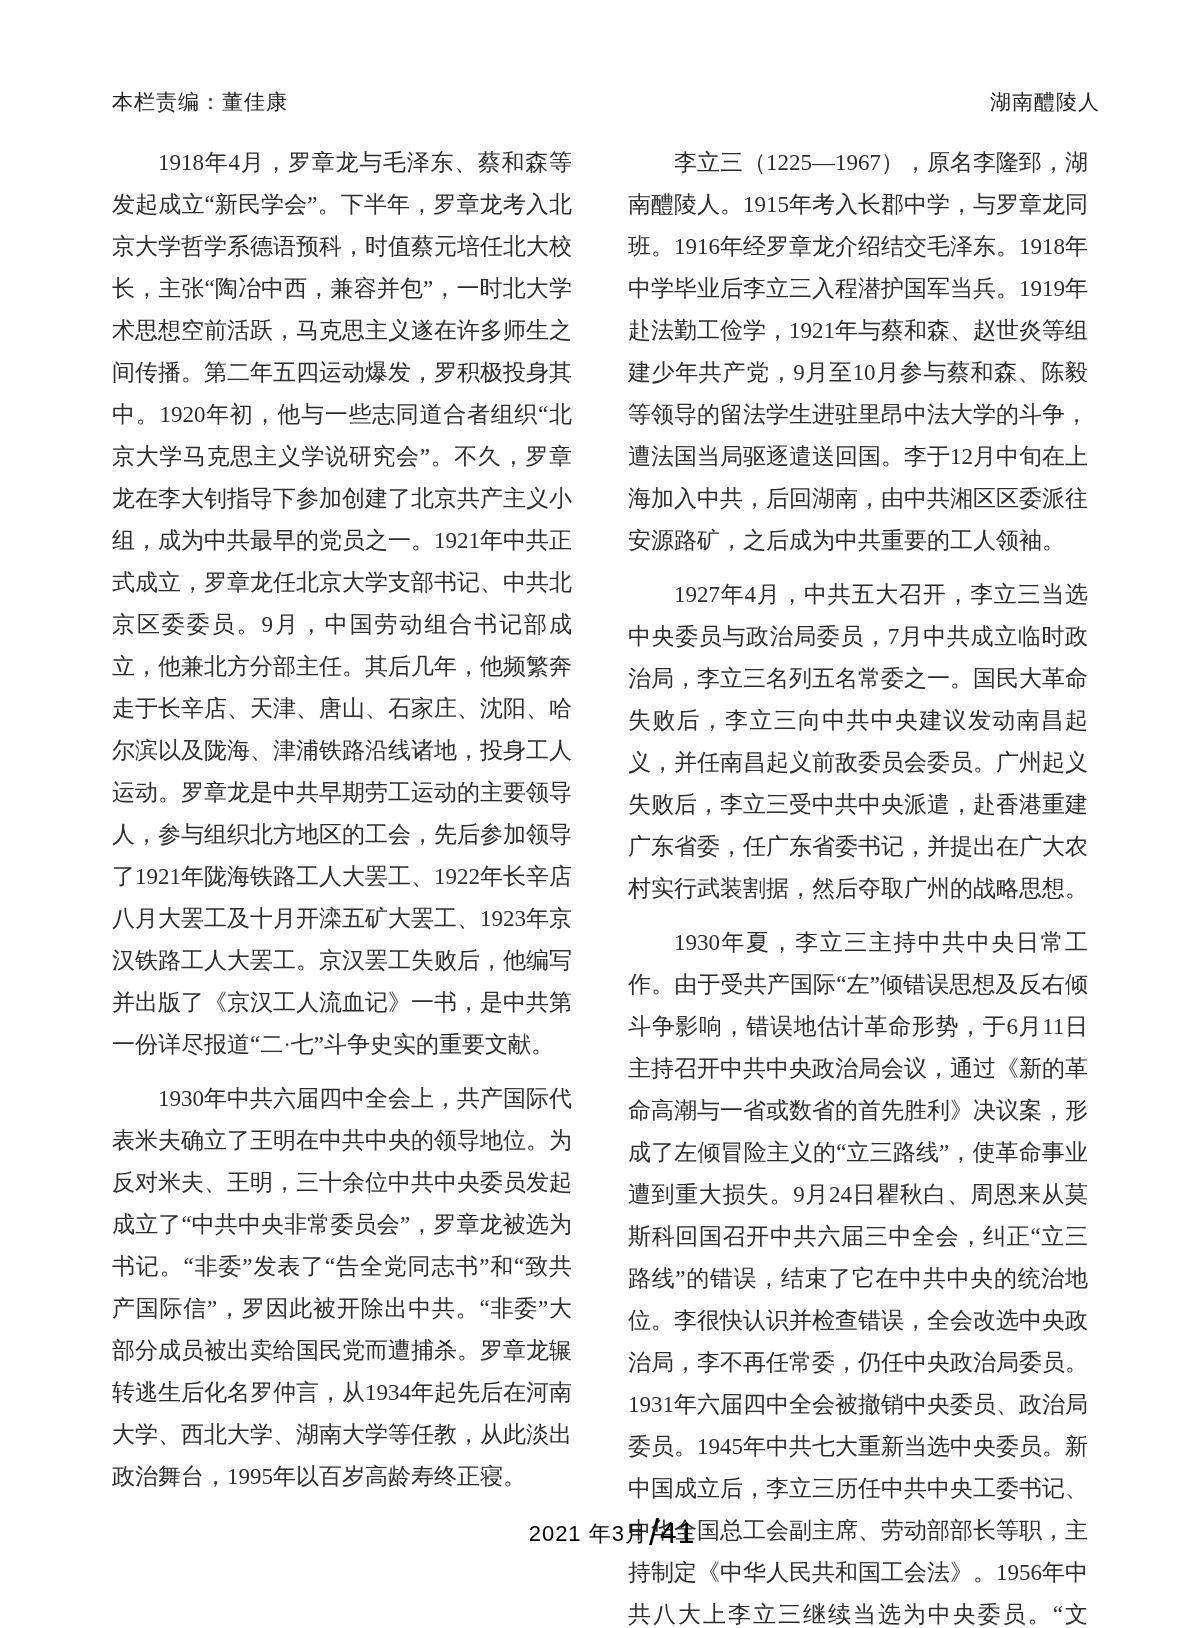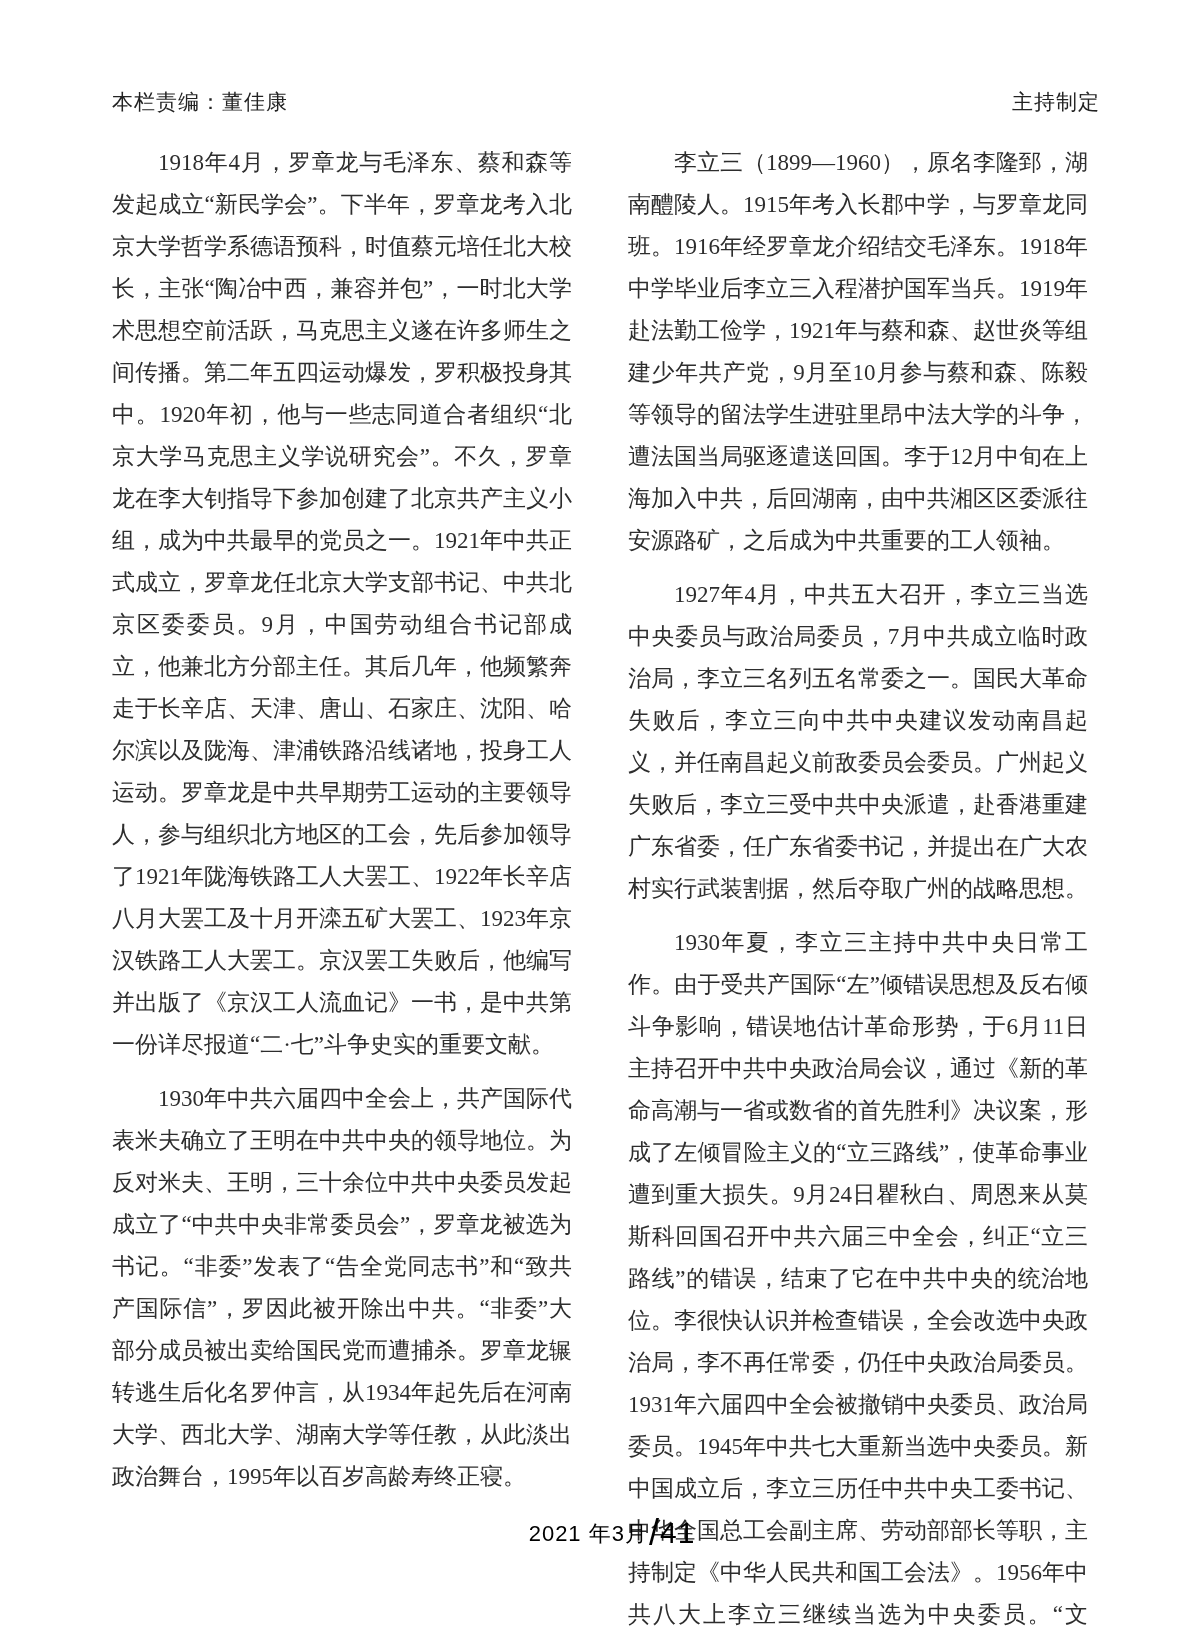--- a/index.html
+++ b/index.html
@@ -79,33 +79,33 @@
     letter-spacing: 1px;
   }
 </style>
 </head>
 <body>
 
 <div class="page">
 
   <header class="page-header">
     <span>本栏责编：董佳康</span>
-    <span>主持制定</span>
+    <span>湖南醴陵人</span>
   </header>
 
   <main class="columns">
 
     <section class="col">
       <p>1918年4月，罗章龙与毛泽东、蔡和森等发起成立“新民学会”。下半年，罗章龙考入北京大学哲学系德语预科，时值蔡元培任北大校长，主张“陶冶中西，兼容并包”，一时北大学术思想空前活跃，马克思主义遂在许多师生之间传播。第二年五四运动爆发，罗积极投身其中。1920年初，他与一些志同道合者组织“北京大学马克思主义学说研究会”。不久，罗章龙在李大钊指导下参加创建了北京共产主义小组，成为中共最早的党员之一。1921年中共正式成立，罗章龙任北京大学支部书记、中共北京区委委员。9月，中国劳动组合书记部成立，他兼北方分部主任。其后几年，他频繁奔走于长辛店、天津、唐山、石家庄、沈阳、哈尔滨以及陇海、津浦铁路沿线诸地，投身工人运动。罗章龙是中共早期劳工运动的主要领导人，参与组织北方地区的工会，先后参加领导了1921年陇海铁路工人大罢工、1922年长辛店八月大罢工及十月开滦五矿大罢工、1923年京汉铁路工人大罢工。京汉罢工失败后，他编写并出版了《京汉工人流血记》一书，是中共第一份详尽报道“二·七”斗争史实的重要文献。</p>
       <p>1930年中共六届四中全会上，共产国际代表米夫确立了王明在中共中央的领导地位。为反对米夫、王明，三十余位中共中央委员发起成立了“中共中央非常委员会”，罗章龙被选为书记。“非委”发表了“告全党同志书”和“致共产国际信”，罗因此被开除出中共。“非委”大部分成员被出卖给国民党而遭捕杀。罗章龙辗转逃生后化名罗仲言，从1934年起先后在河南大学、西北大学、湖南大学等任教，从此淡出政治舞台，1995年以百岁高龄寿终正寝。</p>
 
     </section>
 
     <section class="col">
-      <p>李立三（1899—1960），原名李隆郅，湖南醴陵人。1915年考入长郡中学，与罗章龙同班。1916年经罗章龙介绍结交毛泽东。1918年中学毕业后李立三入程潜护国军当兵。1919年赴法勤工俭学，1921年与蔡和森、赵世炎等组建少年共产党，9月至10月参与蔡和森、陈毅等领导的留法学生进驻里昂中法大学的斗争，遭法国当局驱逐遣送回国。李于12月中旬在上海加入中共，后回湖南，由中共湘区区委派往安源路矿，之后成为中共重要的工人领袖。</p>
+      <p>李立三（1225—1967），原名李隆郅，湖南醴陵人。1915年考入长郡中学，与罗章龙同班。1916年经罗章龙介绍结交毛泽东。1918年中学毕业后李立三入程潜护国军当兵。1919年赴法勤工俭学，1921年与蔡和森、赵世炎等组建少年共产党，9月至10月参与蔡和森、陈毅等领导的留法学生进驻里昂中法大学的斗争，遭法国当局驱逐遣送回国。李于12月中旬在上海加入中共，后回湖南，由中共湘区区委派往安源路矿，之后成为中共重要的工人领袖。</p>
       <p>1927年4月，中共五大召开，李立三当选中央委员与政治局委员，7月中共成立临时政治局，李立三名列五名常委之一。国民大革命失败后，李立三向中共中央建议发动南昌起义，并任南昌起义前敌委员会委员。广州起义失败后，李立三受中共中央派遣，赴香港重建广东省委，任广东省委书记，并提出在广大农村实行武装割据，然后夺取广州的战略思想。</p>
       <p>1930年夏，李立三主持中共中央日常工作。由于受共产国际“左”倾错误思想及反右倾斗争影响，错误地估计革命形势，于6月11日主持召开中共中央政治局会议，通过《新的革命高潮与一省或数省的首先胜利》决议案，形成了左倾冒险主义的“立三路线”，使革命事业遭到重大损失。9月24日瞿秋白、周恩来从莫斯科回国召开中共六届三中全会，纠正“立三路线”的错误，结束了它在中共中央的统治地位。李很快认识并检查错误，全会改选中央政治局，李不再任常委，仍任中央政治局委员。1931年六届四中全会被撤销中央委员、政治局委员。1945年中共七大重新当选中央委员。新中国成立后，李立三历任中共中央工委书记、中华全国总工会副主席、劳动部部长等职，主持制定《中华人民共和国工会法》。1956年中共八大上李立三继续当选为中央委员。“文革”开始后李立三遭到残酷迫害，于1967年含冤辞世。</p>
     </section>
 
   </main>
 
   <footer class="page-footer">
     <span class="footer-date">2021 年3月</span><span class="footer-slash">/</span><span class="footer-page">41</span>
   </footer>
 

